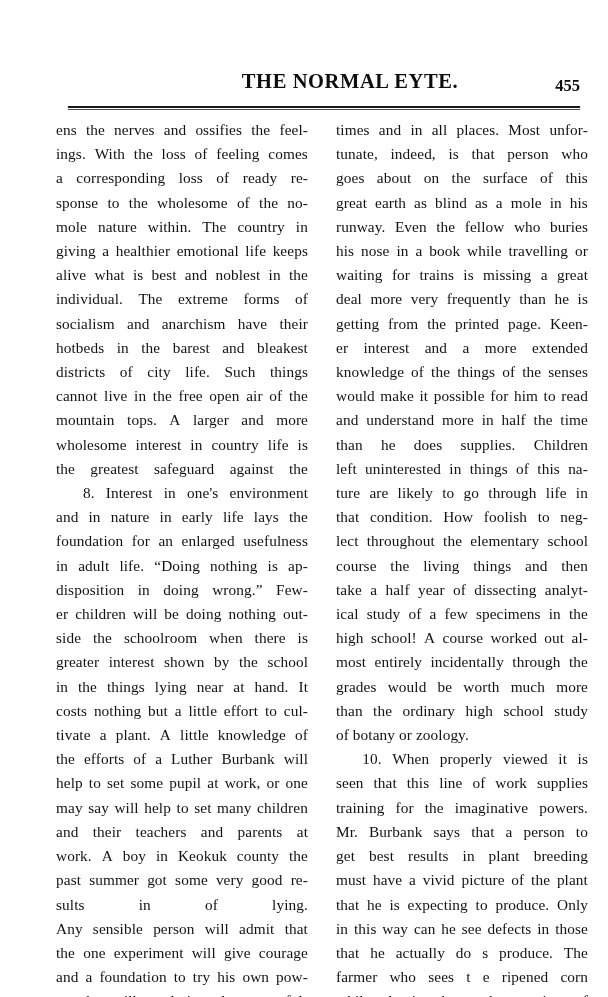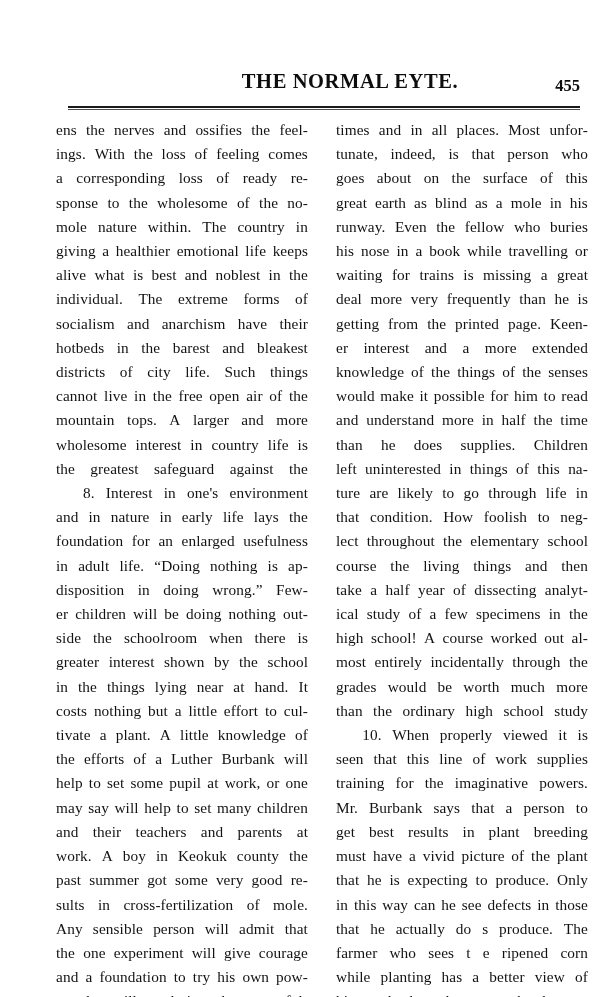--- a/index.html
+++ b/index.html
@@ -144,21 +144,21 @@
         <div class="line j"><span>greater</span><span>interest</span><span>shown</span><span>by</span><span>the</span><span>school</span></div>
         <div class="line j"><span>in</span><span>the</span><span>things</span><span>lying</span><span>near</span><span>at</span><span>hand.</span><span>It</span></div>
         <div class="line j"><span>costs</span><span>nothing</span><span>but</span><span>a</span><span>little</span><span>effort</span><span>to</span><span>cul-</span></div>
         <div class="line j"><span>tivate</span><span>a</span><span>plant.</span><span>A</span><span>little</span><span>knowledge</span><span>of</span></div>
         <div class="line j"><span>the</span><span>efforts</span><span>of</span><span>a</span><span>Luther</span><span>Burbank</span><span>will</span></div>
         <div class="line j"><span>help</span><span>to</span><span>set</span><span>some</span><span>pupil</span><span>at</span><span>work,</span><span>or</span><span>one</span></div>
         <div class="line j"><span>may</span><span>say</span><span>will</span><span>help</span><span>to</span><span>set</span><span>many</span><span>children</span></div>
         <div class="line j"><span>and</span><span>their</span><span>teachers</span><span>and</span><span>parents</span><span>at</span></div>
         <div class="line j"><span>work.</span><span>A</span><span>boy</span><span>in</span><span>Keokuk</span><span>county</span><span>the</span></div>
         <div class="line j"><span>past</span><span>summer</span><span>got</span><span>some</span><span>very</span><span>good</span><span>re-</span></div>
-        <div class="line j"><span>sults</span><span>in</span><span>cross-fertilization</span><span>of</span><span>mole.</span></div>
+        <div class="line j"><span>sults</span><span>in</span><span>of</span><span>lying.</span></div>
         <div class="line j"><span>Any</span><span>sensible</span><span>person</span><span>will</span><span>admit</span><span>that</span></div>
         <div class="line j"><span>the</span><span>one</span><span>experiment</span><span>will</span><span>give</span><span>courage</span></div>
         <div class="line j"><span>and</span><span>a</span><span>foundation</span><span>to</span><span>try</span><span>his</span><span>own</span><span>pow-</span></div>
         <div class="line j"><span>ers</span><span>that</span><span>will</span><span>result</span><span>in</span><span>a</span><span>larger</span><span>useful-</span></div>
       </div>
     <div class="col col-right" id="col-right">
         <div class="line j"><span>times</span><span>and</span><span>in</span><span>all</span><span>places.</span><span>Most</span><span>unfor-</span></div>
         <div class="line j"><span>tunate,</span><span>indeed,</span><span>is</span><span>that</span><span>person</span><span>who</span></div>
         <div class="line j"><span>goes</span><span>about</span><span>on</span><span>the</span><span>surface</span><span>of</span><span>this</span></div>
         <div class="line j"><span>great</span><span>earth</span><span>as</span><span>blind</span><span>as</span><span>a</span><span>mole</span><span>in</span><span>his</span></div>
@@ -176,20 +176,21 @@
         <div class="line j"><span>ture</span><span>are</span><span>likely</span><span>to</span><span>go</span><span>through</span><span>life</span><span>in</span></div>
         <div class="line j"><span>that</span><span>condition.</span><span>How</span><span>foolish</span><span>to</span><span>neg-</span></div>
         <div class="line j"><span>lect</span><span>throughout</span><span>the</span><span>elementary</span><span>school</span></div>
         <div class="line j"><span>course</span><span>the</span><span>living</span><span>things</span><span>and</span><span>then</span></div>
         <div class="line j"><span>take</span><span>a</span><span>half</span><span>year</span><span>of</span><span>dissecting</span><span>analyt-</span></div>
         <div class="line j"><span>ical</span><span>study</span><span>of</span><span>a</span><span>few</span><span>specimens</span><span>in</span><span>the</span></div>
         <div class="line j"><span>high</span><span>school!</span><span>A</span><span>course</span><span>worked</span><span>out</span><span>al-</span></div>
         <div class="line j"><span>most</span><span>entirely</span><span>incidentally</span><span>through</span><span>the</span></div>
         <div class="line j"><span>grades</span><span>would</span><span>be</span><span>worth</span><span>much</span><span>more</span></div>
         <div class="line j"><span>than</span><span>the</span><span>ordinary</span><span>high</span><span>school</span><span>study</span></div>
+        <div class="line">of botany or zoology.</div>
         <div class="line j"><span>    </span><span>10.</span><span>When</span><span>properly</span><span>viewed</span><span>it</span><span>is</span></div>
         <div class="line j"><span>seen</span><span>that</span><span>this</span><span>line</span><span>of</span><span>work</span><span>supplies</span></div>
         <div class="line j"><span>training</span><span>for</span><span>the</span><span>imaginative</span><span>powers.</span></div>
         <div class="line j"><span>Mr.</span><span>Burbank</span><span>says</span><span>that</span><span>a</span><span>person</span><span>to</span></div>
         <div class="line j"><span>get</span><span>best</span><span>results</span><span>in</span><span>plant</span><span>breeding</span></div>
         <div class="line j"><span>must</span><span>have</span><span>a</span><span>vivid</span><span>picture</span><span>of</span><span>the</span><span>plant</span></div>
         <div class="line j"><span>that</span><span>he</span><span>is</span><span>expecting</span><span>to</span><span>produce.</span><span>Only</span></div>
         <div class="line j"><span>in</span><span>this</span><span>way</span><span>can</span><span>he</span><span>see</span><span>defects</span><span>in</span><span>those</span></div>
         <div class="line j"><span>that</span><span>he</span><span>actually</span><span>do</span><span>s</span><span>produce.</span><span>The</span></div>
         <div class="line j"><span>farmer</span><span>who</span><span>sees</span><span>t</span><span>e</span><span>ripened</span><span>corn</span></div>

